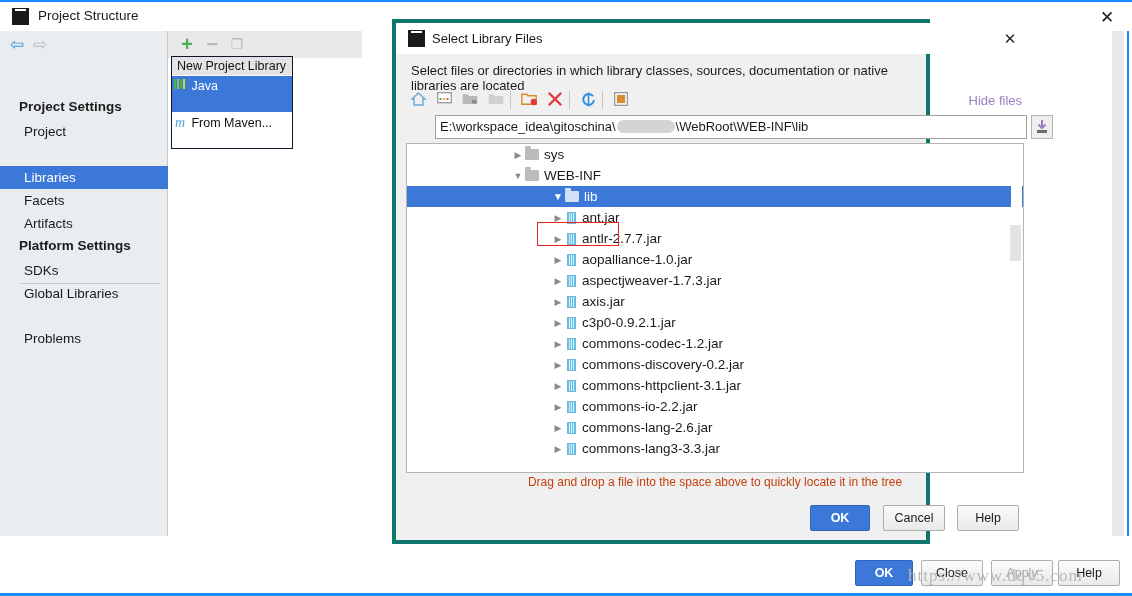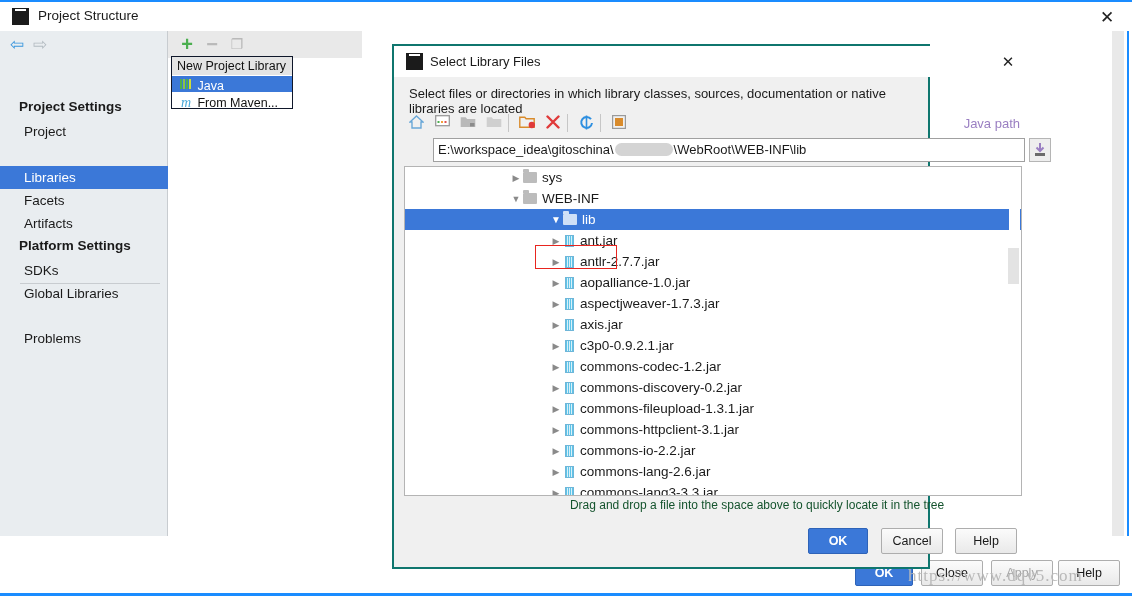--- a/index.html
+++ b/index.html
@@ -105,22 +105,22 @@
   .popup {
     position: absolute; left: 171px; top: 56px; width: 122px;
     border: 1px solid #0f172a; background: #ffffff; z-index: 40;
   }
   .popup-header {
     height: 19px; line-height: 19px; background: #e4e4e4;
     border-bottom: 1px solid #ffffff;
     font-size: 12.5px; color: #111; padding-left: 5px;
   }
   .popup-item {
-    height: 16px; line-height: 21px; font-size: 12.5px; color: #111;
-    padding-left: 6px; position: relative;
+    height: 36px; line-height: 21px; font-size: 12.5px; color: #111;
+    position: relative;
   }
   .popup-item.selected { background: #3b78d8; color: #ffffff; }
   .popup-ico { display: inline-block; width: 16px; text-align:center; }
   .ico-java { letter-spacing: -1px; font-weight: bold; font-size: 12px; }
   .ico-maven { color: #4aa8d8; font-style: italic; font-family: "Liberation Serif", serif; font-size: 14px; }
 
   
   .rightpanel {
     position: absolute; left: 363px; top: 31px; width: 769px; height: 505px;
     background: #ffffff;
@@ -145,23 +145,23 @@
     font-size: 12.5px; color: #1a1a1a; text-align: center; line-height: 24px;
     border-radius: 2px;
   }
   .btn.primary {
     background: #3b78d8; border-color: #2e63b8; color: #ffffff; font-weight: bold;
   }
   .btn.disabled { color: #a6a6a6; }
 
   
   .dlg {
-    position: absolute; left: 392px; top: 44px; width: 538px; height: 525px;
+    position: absolute; left: 392px; top: 19px; width: 538px; height: 525px;
     background: #f0f0f0;
-    border: 2px solid #0f766e;
+    border: 4px solid #0f766e;
     z-index: 60;
   }
   .dlg-title {
     position: absolute; left: 0; top: 0; width: 636px; height: 31px;
     background: #ffffff;
   }
   .dlg-title-icon {
     position: absolute; left: 12px; top: 7px; width: 17px; height: 17px;
     background: #1b1b1b; color: #fff; font-size: 11px; font-weight: bold;
     line-height: 13px; text-align: center; letter-spacing: -1px;
@@ -246,21 +246,21 @@
   .tree-thumb {
     position: absolute; right: 1px; top: 80px; width: 11px; height: 36px;
     background: #e3e3e3;
   }
   .redbox {
     position: absolute; left: 130px; top: 78px; width: 82px; height: 24px;
     border: 1px solid #e8251f; z-index: 5; pointer-events: none;
   }
   .drag-hint {
     position: absolute; left: 0; top: 452px; width: 638px; text-align: center;
-    font-size: 12px; color: #14532d; margin-left: 44px;
+    font-size: 12px; color: #c2410c;
   }
 
   .watermark {
     position: absolute; left: 908px; top: 566px;
     font-family: "Liberation Serif", serif; font-size: 17px;
     color: #b9b9b9; letter-spacing: 1px; z-index: 80; white-space: nowrap;
   }
 </style>
 </head>
 <body>
@@ -395,21 +395,21 @@
             <path d="M7.5 0.5 L7.5 14.5" stroke="#2e8fe0" stroke-width="1.6"></path>
           </svg>
       </div>
       <div class="dtb-sep" style="left:196px"></div>
       <div class="dtb" style="left:203px">
         <svg width="14" height="14" viewBox="0 0 14 14">
             <rect x="0.6" y="0.6" width="12.8" height="12.8" fill="none" stroke="#9a9a9a" stroke-width="1.2"></rect>
             <rect x="3" y="3" width="8" height="8" fill="#d98b2b"></rect>
           </svg>
       </div>
-      <div class="hidepath">Java path</div>
+      <div class="hidepath">Hide files</div>
     </div>
 
     <div class="pathrow">
       <div class="pathfield"><span>E:\workspace_idea\gitoschina\</span><span class="path-blur"></span><span>\WebRoot\WEB-INF\lib</span></div>
       <div class="pathbtn">
         <svg width="14" height="16" viewBox="0 0 14 16" style="margin-top:3px">
             <path d="M7 1 L7 8 M3.5 5.5 L7 9 L10.5 5.5" stroke="#9a7fc2" stroke-width="2" fill="none"></path>
             <rect x="2" y="11" width="10" height="3" fill="#6b6b6b"></rect>
           </svg>
       </div>
@@ -421,21 +421,20 @@
           <div class="trow"><span style="display: inline-block; width: 104px;"></span><span class="tri">▼</span><span class="folder"></span><span>WEB-INF</span></div>
           <div class="trow sel"><span style="display: inline-block; width: 144px;"></span><span class="tri">▼</span><span class="folder"></span><span>lib</span></div>
           <div class="trow"><span style="display: inline-block; width: 144px;"></span><span class="tri">▶</span><span class="jar"></span><span>ant.jar</span></div>
           <div class="trow"><span style="display: inline-block; width: 144px;"></span><span class="tri">▶</span><span class="jar"></span><span>antlr-2.7.7.jar</span></div>
           <div class="trow"><span style="display: inline-block; width: 144px;"></span><span class="tri">▶</span><span class="jar"></span><span>aopalliance-1.0.jar</span></div>
           <div class="trow"><span style="display: inline-block; width: 144px;"></span><span class="tri">▶</span><span class="jar"></span><span>aspectjweaver-1.7.3.jar</span></div>
           <div class="trow"><span style="display: inline-block; width: 144px;"></span><span class="tri">▶</span><span class="jar"></span><span>axis.jar</span></div>
           <div class="trow"><span style="display: inline-block; width: 144px;"></span><span class="tri">▶</span><span class="jar"></span><span>c3p0-0.9.2.1.jar</span></div>
           <div class="trow"><span style="display: inline-block; width: 144px;"></span><span class="tri">▶</span><span class="jar"></span><span>commons-codec-1.2.jar</span></div>
           <div class="trow"><span style="display: inline-block; width: 144px;"></span><span class="tri">▶</span><span class="jar"></span><span>commons-discovery-0.2.jar</span></div>
-          <div class="trow"><span style="display: inline-block; width: 144px;"></span><span class="tri">▶</span><span class="jar"></span><span>commons-fileupload-1.3.1.jar</span></div>
           <div class="trow"><span style="display: inline-block; width: 144px;"></span><span class="tri">▶</span><span class="jar"></span><span>commons-httpclient-3.1.jar</span></div>
           <div class="trow"><span style="display: inline-block; width: 144px;"></span><span class="tri">▶</span><span class="jar"></span><span>commons-io-2.2.jar</span></div>
           <div class="trow"><span style="display: inline-block; width: 144px;"></span><span class="tri">▶</span><span class="jar"></span><span>commons-lang-2.6.jar</span></div>
           <div class="trow"><span style="display: inline-block; width: 144px;"></span><span class="tri">▶</span><span class="jar"></span><span>commons-lang3-3.3.jar</span></div>
         </div>
       <div class="tree-scrollbar">
         <div class="tree-thumb"></div>
       </div>
       <div class="redbox"></div>
     </div>

